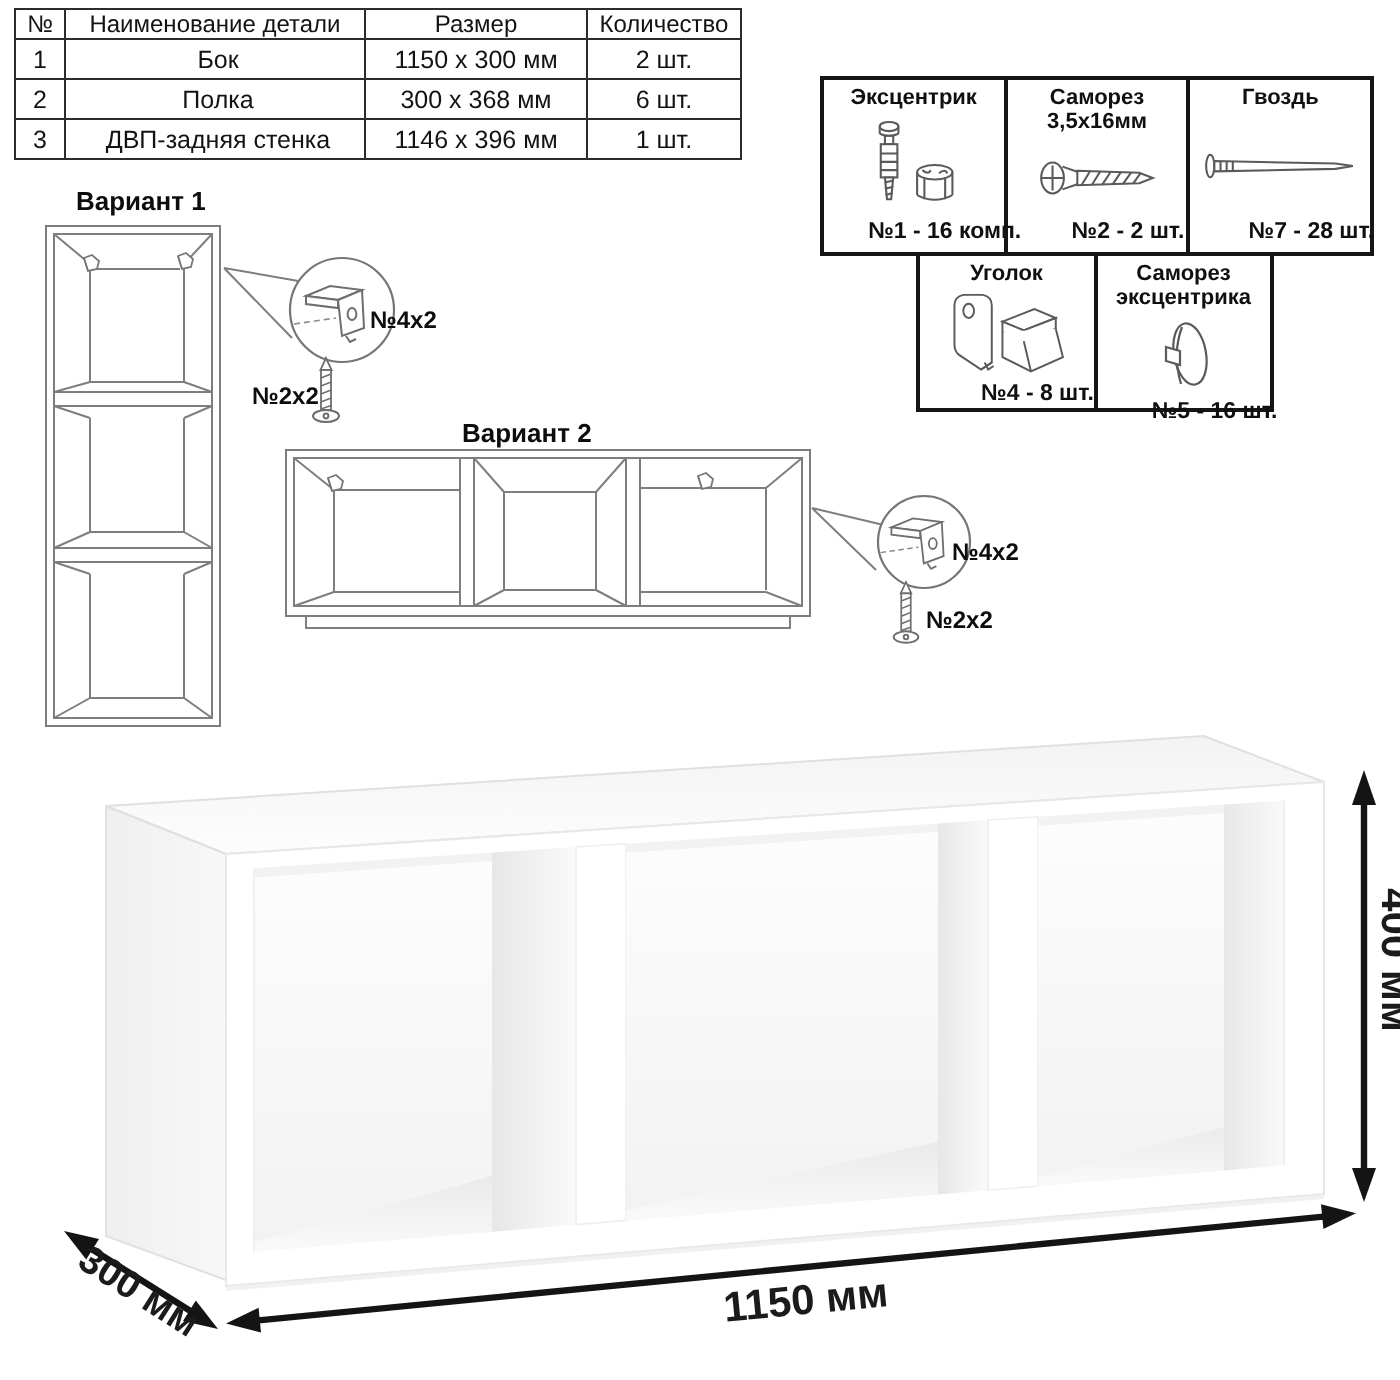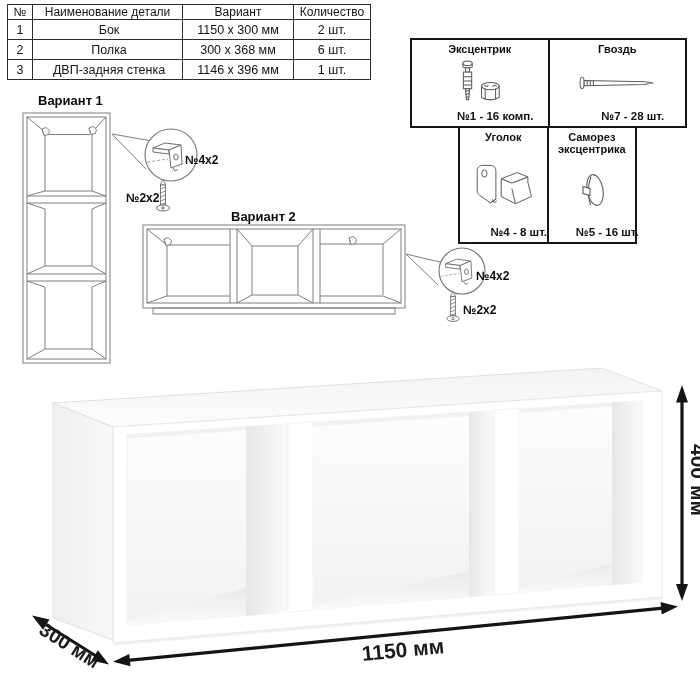--- a/index.html
+++ b/index.html
@@ -9,21 +9,21 @@
   .parts-table{position:absolute;left:7px;top:4px;border-collapse:collapse;color:#131313;
                font-size:12.5px;table-layout:fixed;}
   .parts-table th,.parts-table td{border:1.6px solid #2c2c2c;padding:0 3px;height:19px;
                text-align:center;font-weight:400;white-space:nowrap;overflow:hidden;}
   .parts-table th{height:13px;font-size:12px;}
   .parts-table .name-cell{text-align:center;padding-left:6px;}
 
   
   .hw{position:absolute;display:flex;box-sizing:border-box;background:#fff;}
   .hw-row1{left:410px;top:38px;width:277px;height:90px;border:2px solid #161616;}
-  .hw-row2{left:458px;top:128px;width:179px;height:116px;border:2px solid #161616;border-top:none;}
+  .hw-row2{left:458px;top:128px;width:179px;height:78px;border:2px solid #161616;border-top:none;}
   .hw-cell{flex:1;display:flex;flex-direction:column;align-items:center;justify-content:space-between;
            padding:3px 2px 4px 2px;box-sizing:border-box;min-width:0;}
   .hw-cell + .hw-cell{border-left:2px solid #161616;}
   .hw-title{font-weight:700;font-size:11px;line-height:1.12;text-align:center;color:#101010;}
   .hw-ic{flex:1;display:flex;align-items:center;justify-content:center;}
   .hw-count{font-weight:700;font-size:11.5px;color:#101010;white-space:nowrap;padding-left:31px;}
 
   .variants-svg{position:absolute;left:0;top:88px;}
   .product-svg{position:absolute;left:0;top:366px;}
   svg text.vlabel{font-family:"Liberation Sans",sans-serif;font-weight:700;font-size:13px;fill:#0d0d0d;}
@@ -39,21 +39,21 @@
     <colgroup>
         <col style="width:25px">
         <col style="width:150px">
         <col style="width:111px">
         <col style="width:77px">
       </colgroup>
     <thead>
       <tr>
         <th>№</th>
         <th>Наименование детали</th>
-        <th>Вариант</th>
+        <th>Размер</th>
         <th>Количество</th>
       </tr>
     </thead>
     <tbody>
       <tr>
         <td>1</td>
         <td class="name-cell">Бок</td>
         <td>1150 x 300 мм</td>
         <td>2 шт.</td>
       </tr>
@@ -84,20 +84,33 @@
           <path d="M10,18 H18 M10,22 H18 M10,26 H18"></path>
           <path d="M12,29.5 L16,29.5 L15,40 L13,40 Z" fill="#fff"></path>
           <path d="M12,32 L16,31 M12,35 L16,34 M12.3,38 L15.7,37"></path>
           <ellipse cx="36" cy="27" rx="8.5" ry="3.5" fill="#fff"></ellipse>
           <path d="M30,26 q3,2.5 4,0 M38,27.5 q3,-2.5 4,0"></path>
           <path d="M27.5,27 V38 M44.5,27 V38 M27.5,38 Q36,42.5 44.5,38"></path>
           <path d="M31,29.5 V40 M41,29.5 V40"></path>
         </svg>
       </div>
       <div class="hw-count">№1 - 16 комп.</div>
+    </div>
+    <div class="hw-cell">
+      <div class="hw-title">Саморез 3,5х16мм</div>
+      <div class="hw-ic">
+        <svg width="62" height="30" viewBox="0 0 60 26" fill="none" stroke="#5a5a5a" stroke-width="1">
+          <ellipse cx="8" cy="13" rx="5.5" ry="7.5" fill="#fff"></ellipse>
+          <path d="M8,7 V19 M2.8,13 H13.2"></path>
+          <path d="M12.8,7.5 L20,10 M12.8,18.5 L20,16"></path>
+          <path d="M20,9.5 L50,10.5 L56.5,13 L50,15.5 L20,16.5 Z" fill="#fff"></path>
+          <path d="M22,16.5 L26,10 M27,16.4 L31,10 M32,16.3 L36,10.2 M37,16.2 L41,10.3 M42,16 L46,10.4 M47,15.7 L50.5,10.8"></path>
+        </svg>
+      </div>
+      <div class="hw-count">№2 - 2 шт.</div>
     </div>
     <div class="hw-cell">
       <div class="hw-title">Гвоздь</div>
       <div class="hw-ic">
         <svg width="80" height="22" viewBox="0 0 78 20" fill="none" stroke="#5a5a5a" stroke-width="1">
           <ellipse cx="5" cy="10" rx="2" ry="5.5" fill="#fff"></ellipse>
           <path d="M7,7.6 L66,8.8 L74.5,10 L66,11.4 L7,12.6 Z" fill="#fff"></path>
           <path d="M10,7.7 V12.5 M13,7.8 V12.4 M16,7.9 V12.3"></path>
         </svg>
       </div>

